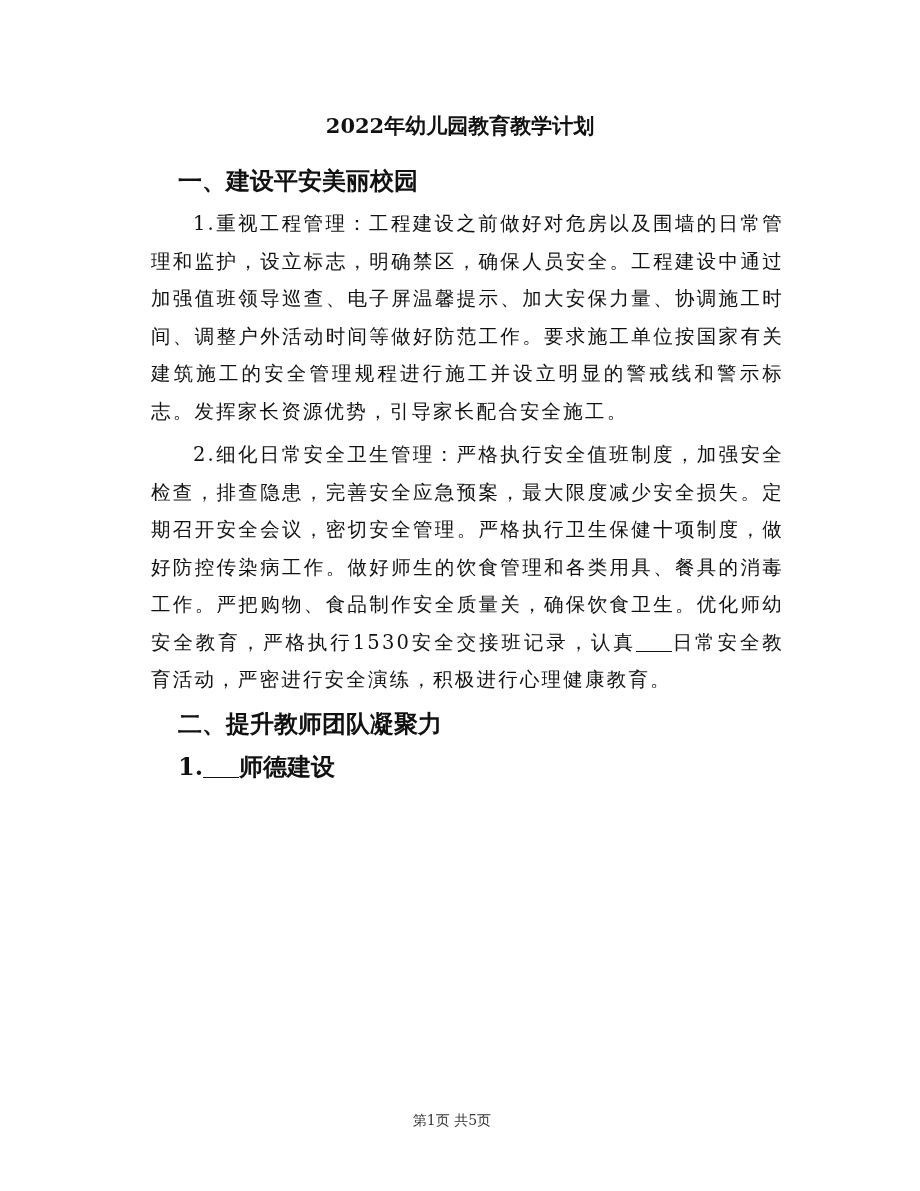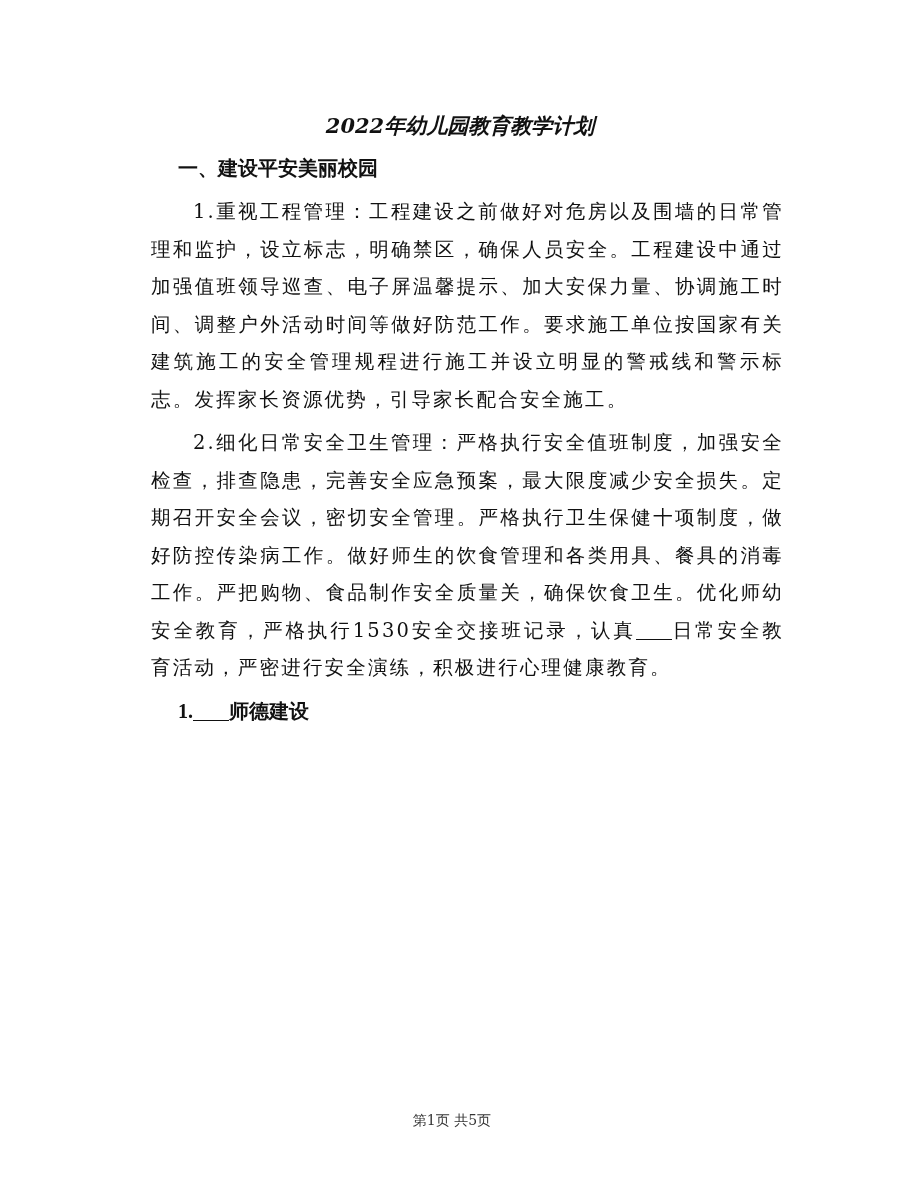--- a/index.html
+++ b/index.html
@@ -1,38 +1,39 @@
 <!DOCTYPE html>
 <html><head>
 <meta charset="utf-8">
 <style>
   html, body { margin: 0; padding: 0; background: #ffffff; }
   body { width: 920px; height: 1191px; position: relative; overflow: hidden;
          font-family: "DejaVu Serif", "Liberation Serif", serif; color: #111; }
   .page { position: absolute; left: 136px; top: 106px; width: 648px; }
   .title { text-align: center; font-size: 21px; font-weight: bold; height: 40px; line-height: 40px;
-           margin-bottom: 4px; letter-spacing: 0px; font-style: italic; }
-  .h { font-size: 20px; font-weight: bold; line-height: 37px; text-indent: 0; padding-left: 0; margin: 0 0 6px 0; font-family: Liberation Serif, serif; }
+           margin-bottom: 16px; letter-spacing: 0px; }
+  .h { font-size: 24px; font-weight: bold; line-height: 37px; text-indent: 0; padding-left: 0; margin: 0 0 6px 0; }
   .h.indent { padding-left: 42px; }
   .p { font-size: 19.5px; line-height: 37.5px; text-indent: 42px; margin: 0 0 6px 15px;
        text-align: justify; text-align-last: left; letter-spacing: 2.2px; }
   .blank { display: inline-block; width: 36px; border-bottom: 1px solid #111; height: 1em; vertical-align: -3px; text-indent: 0; }
   .footer { position: absolute; left: 0; width: 904px; top: 1112px; text-align: center; font-size: 14px; color: #333; }
 </style>
 </head>
 <body>
 
 <div class="page">
   <div class="title">2022年幼儿园教育教学计划</div>
 
   <div class="h indent">一、建设平安美丽校园</div>
 
   <p class="p">1.重视工程管理：工程建设之前做好对危房以及围墙的日常管理和监护，设立标志，明确禁区，确保人员安全。工程建设中通过加强值班领导巡查、电子屏温馨提示、加大安保力量、协调施工时间、调整户外活动时间等做好防范工作。要求施工单位按国家有关建筑施工的安全管理规程进行施工并设立明显的警戒线和警示标志。发挥家长资源优势，引导家长配合安全施工。</p>
 
   <p class="p"><span>2.细化日常安全卫生管理：严格执行安全值班制度，加强安全检查，排查隐患，完善安全应急预案，最大限度减少安全损失。定期召开安全会议，密切安全管理。严格执行卫生保健十项制度，做好防控传染病工作。做好师生的饮食管理和各类用具、餐具的消毒工作。严把购物、食品制作安全质量关，确保饮食卫生。优化师幼安全教育，严格执行1530安全交接班记录，认真</span><span class="blank"></span><span>日常安全教育活动，严密进行安全演练，积极进行心理健康教育。</span></p>
 
 
+  <div class="h indent">二、提升教师团队凝聚力</div>
 
 
   <div class="h indent"><span>1.</span><span class="blank"></span><span>师德建设</span></div>
 </div>
 
 <div class="footer">第1页 共5页</div>
 
 </body></html>

